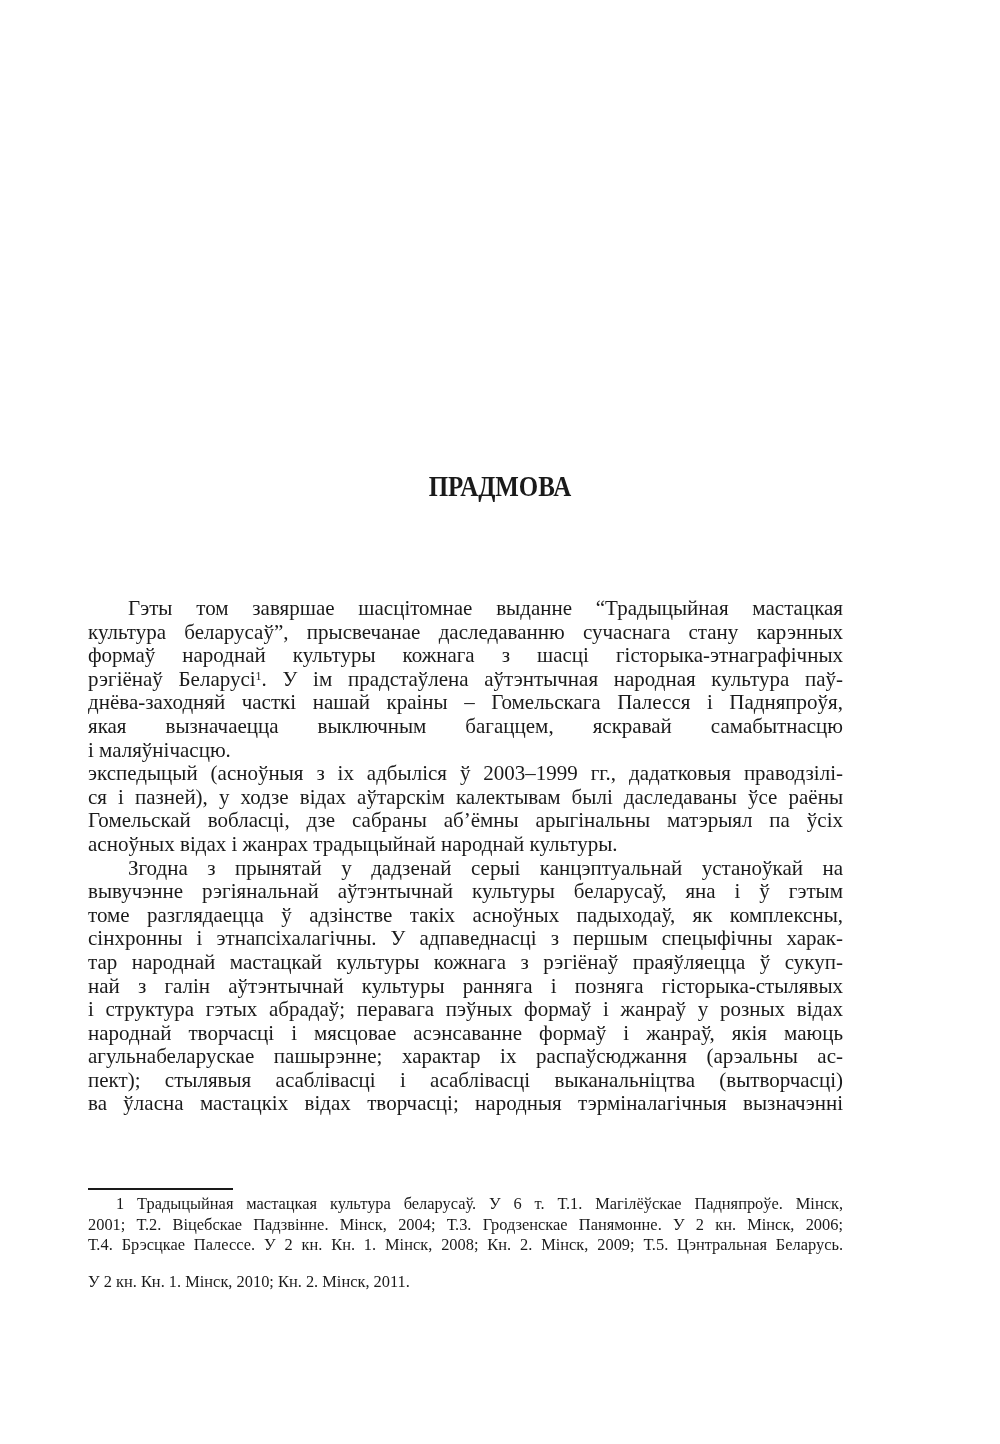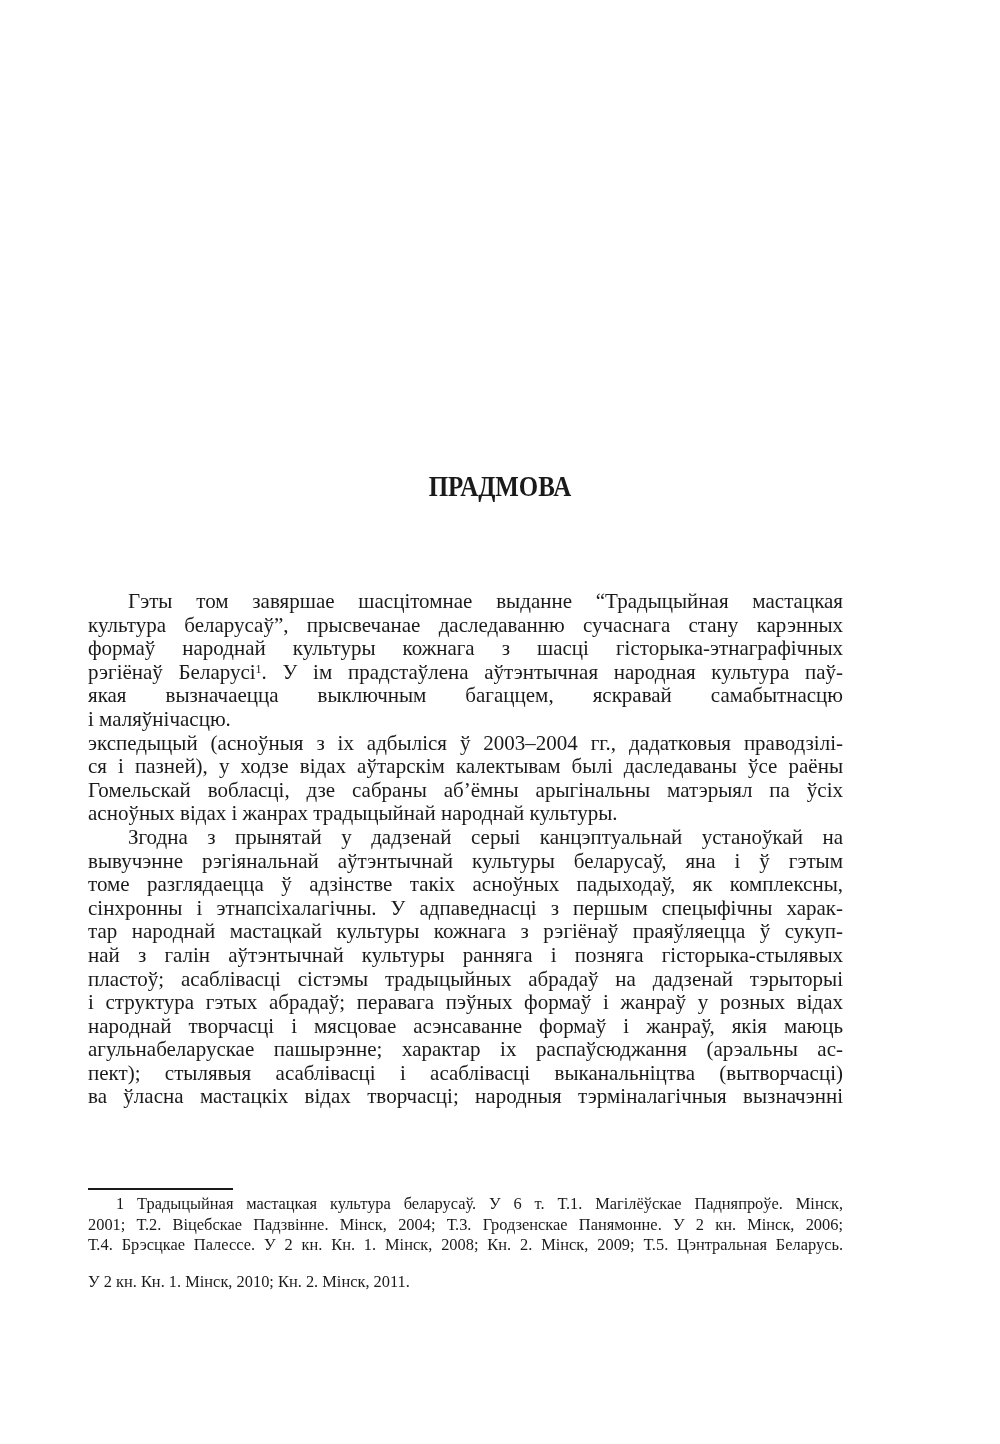--- a/index.html
+++ b/index.html
@@ -3,21 +3,21 @@
   <meta charset="utf-8">
   <style>
     html, body { margin: 0; padding: 0; background: #ffffff; }
     body { width: 1000px; height: 1444px; position: relative; overflow: hidden;
            font-family: "Liberation Serif", "DejaVu Serif", serif; color: #1a1a1a; }
     .page-title { position: absolute; top: 470px; left: 0; width: 1000px; text-align: center;
                   font-size: 29px; font-weight: bold; letter-spacing: 0px; transform: scaleX(0.86); transform-origin: 50% 50%; }
     .body-text { position: absolute; left: 88px; width: 755px; top: 590px; }
     .line { display: block; height: 23.6px; line-height: 23.6px; font-size: 21px;
             text-align: justify; text-align-last: justify; white-space: nowrap; overflow: visible; }
-    .line > span { display: inline-block; width: 100%; text-align: justify; text-align-last: justify; white-space: normal; }
+    .line > span { display: inline-block; width: 100%; text-align: justify; text-align-last: justify; white-space: normal; margin-top: 7px; }
     .line.last > span { text-align-last: left; }
     .line.indent > span { padding-left: 40px; box-sizing: border-box; }
     sup { font-size: 12px; line-height: 0; vertical-align: 6px; }
     .fn-rule { position: absolute; left: 88px; top: 1188px; width: 145px; height: 2px; background: #1a1a1a; }
     .footnote { position: absolute; left: 88px; width: 755px; top: 1194px; }
     .fline { display: block; height: 20.5px; line-height: 20.5px; font-size: 16.4px; white-space: nowrap; text-decoration: underline; }
     .fline > span { display: inline-block; width: 100%; text-align: justify; text-align-last: justify; white-space: normal; }
     .fline.last > span { text-align-last: left; margin-top: 16px; }
     .fline.indent > span { padding-left: 28px; box-sizing: border-box; }
   </style>
@@ -26,39 +26,39 @@
 
 <div class="page-title">ПРАДМОВА</div>
 
 <div class="body-text">
 
   <div>
     <div class="line indent"><span>Гэты том завяршае шасцітомнае выданне “Традыцыйная мастацкая</span></div>
     <div class="line"><span>культура беларусаў”, прысвечанае даследаванню сучаснага стану карэнных</span></div>
     <div class="line"><span>формаў народнай культуры кожнага з шасці гісторыка-этнаграфічных</span></div>
     <div class="line"><span><span>рэгіёнаў Беларусі</span><sup>1</sup><span>. У ім прадстаўлена аўтэнтычная народная культура паў-</span></span></div>
+    <div class="line"><span>днёва-заходняй часткі нашай краіны – Гомельскага Палесся і Падняпроўя,</span></div>
     <div class="line"><span>якая вызначаецца выключным багаццем, яскравай самабытнасцю</span></div>
     <div class="line last"><span>і маляўнічасцю.</span></div>
   </div>
 
   <div>
-    <div class="line"><span>экспедыцый (асноўныя з іх адбыліся ў 2003–2004 гг., дадатковыя праводзілі-</span></div>
+    <div class="line"><span>экспедыцый (асноўныя з іх адбыліся ў 2003–1999 гг., дадатковыя праводзілі-</span></div>
     <div class="line"><span>ся і пазней), у ходзе відах аўтарскім калектывам былі даследаваны ўсе раёны</span></div>
     <div class="line"><span>Гомельскай вобласці, дзе сабраны аб’ёмны арыгінальны матэрыял па ўсіх</span></div>
     <div class="line last"><span>асноўных відах і жанрах традыцыйнай народнай культуры.</span></div>
   </div>
 
   <div>
     <div class="line indent"><span>Згодна з прынятай у дадзенай серыі канцэптуальнай устаноўкай на</span></div>
     <div class="line"><span>вывучэнне рэгіянальнай аўтэнтычнай культуры беларусаў, яна і ў гэтым</span></div>
     <div class="line"><span>томе разглядаецца ў адзінстве такіх асноўных падыходаў, як комплексны,</span></div>
     <div class="line"><span>сінхронны і этнапсіхалагічны. У адпаведнасці з першым спецыфічны харак-</span></div>
     <div class="line"><span>тар народнай мастацкай культуры кожнага з рэгіёнаў праяўляецца ў сукуп-</span></div>
     <div class="line"><span>най з галін аўтэнтычнай культуры ранняга і позняга гісторыка-стылявых</span></div>
-    <div class="line"><span>пластоў; асаблівасці сістэмы традыцыйных абрадаў на дадзенай тэрыторыі</span></div>
     <div class="line"><span>і структура гэтых абрадаў; перавага пэўных формаў і жанраў у розных відах</span></div>
     <div class="line"><span>народнай творчасці і мясцовае асэнсаванне формаў і жанраў, якія маюць</span></div>
     <div class="line"><span>агульнабеларускае пашырэнне; характар іх распаўсюджання (арэальны ас-</span></div>
     <div class="line"><span>пект); стылявыя асаблівасці і асаблівасці выканальніцтва (вытворчасці)</span></div>
     <div class="line"><span>ва ўласна мастацкіх відах творчасці; народныя тэрміналагічныя вызначэнні</span></div>
   </div>
 </div>
 
 <div class="fn-rule"></div>
 

